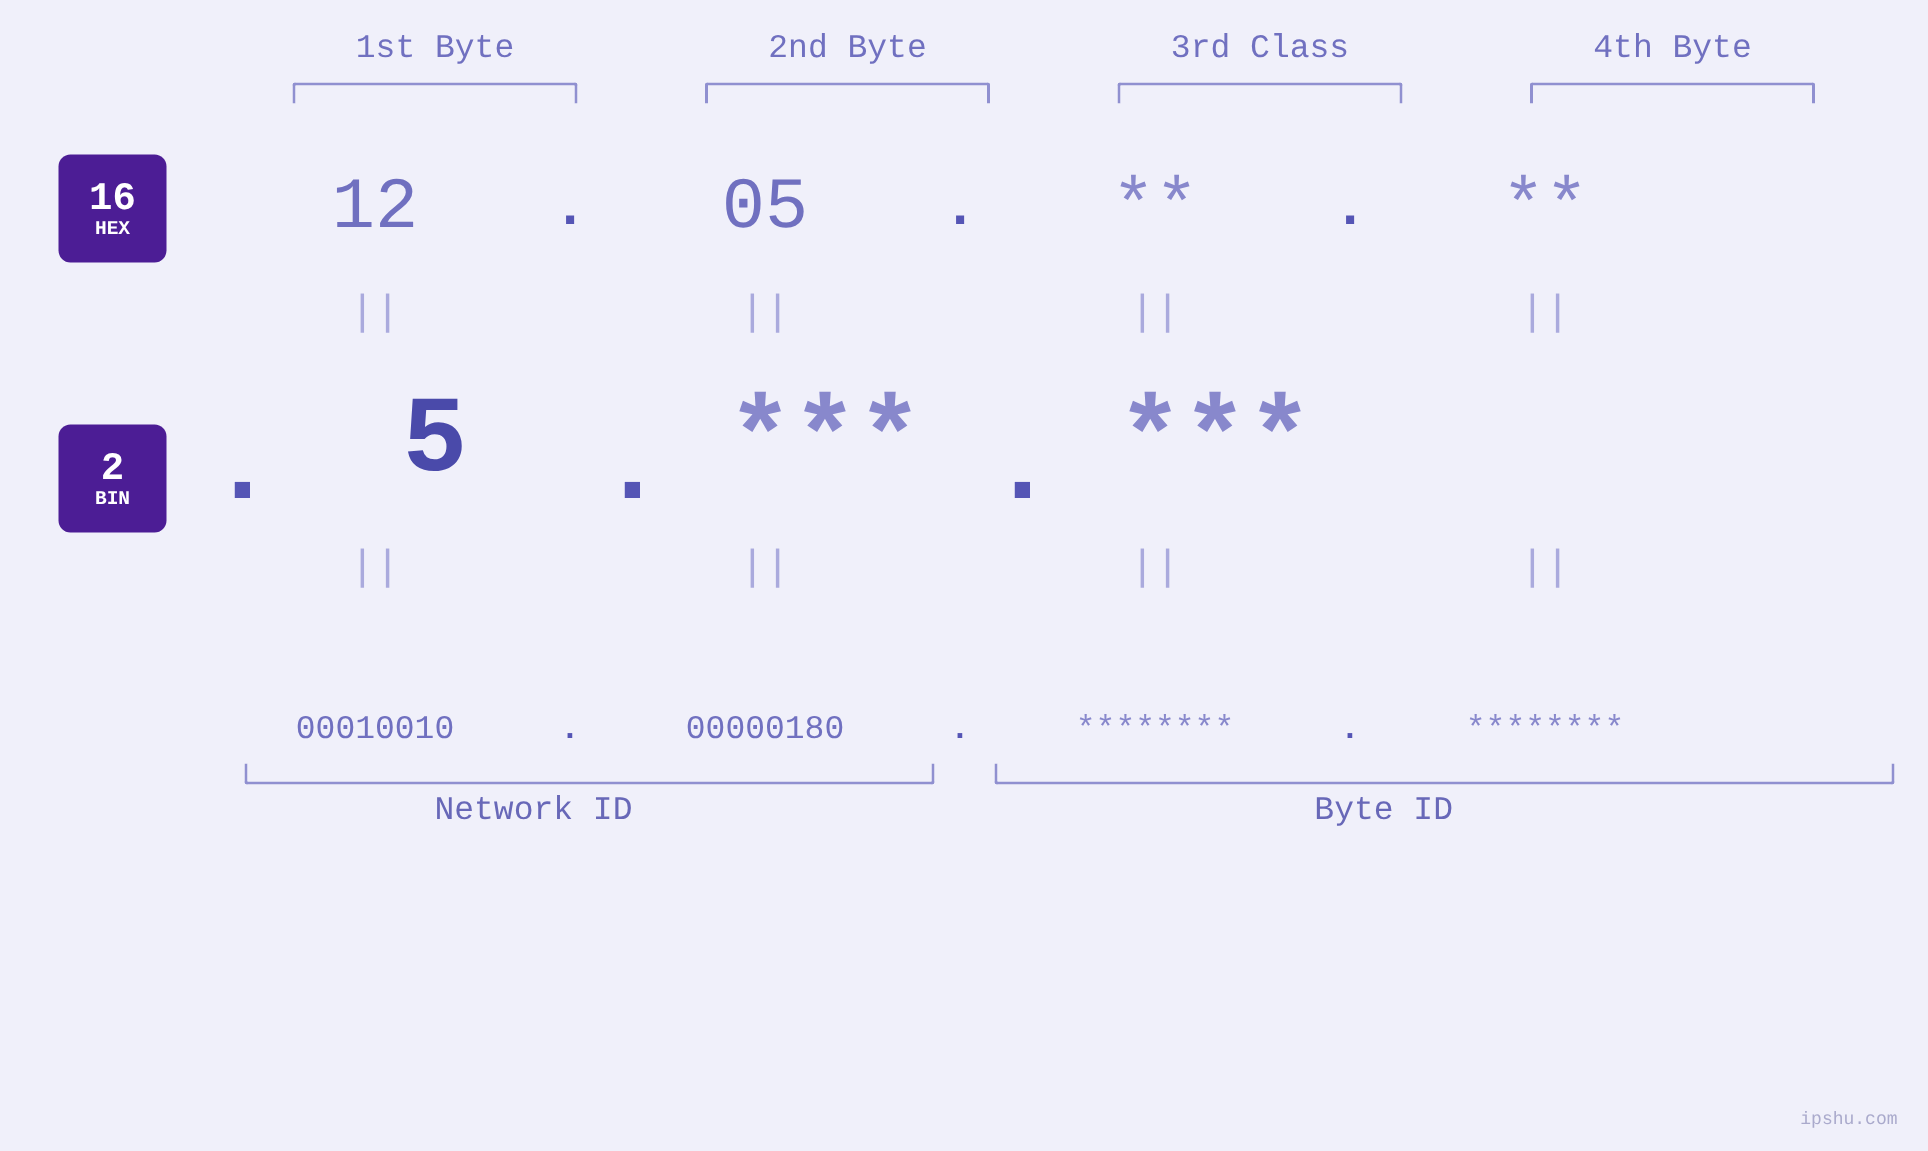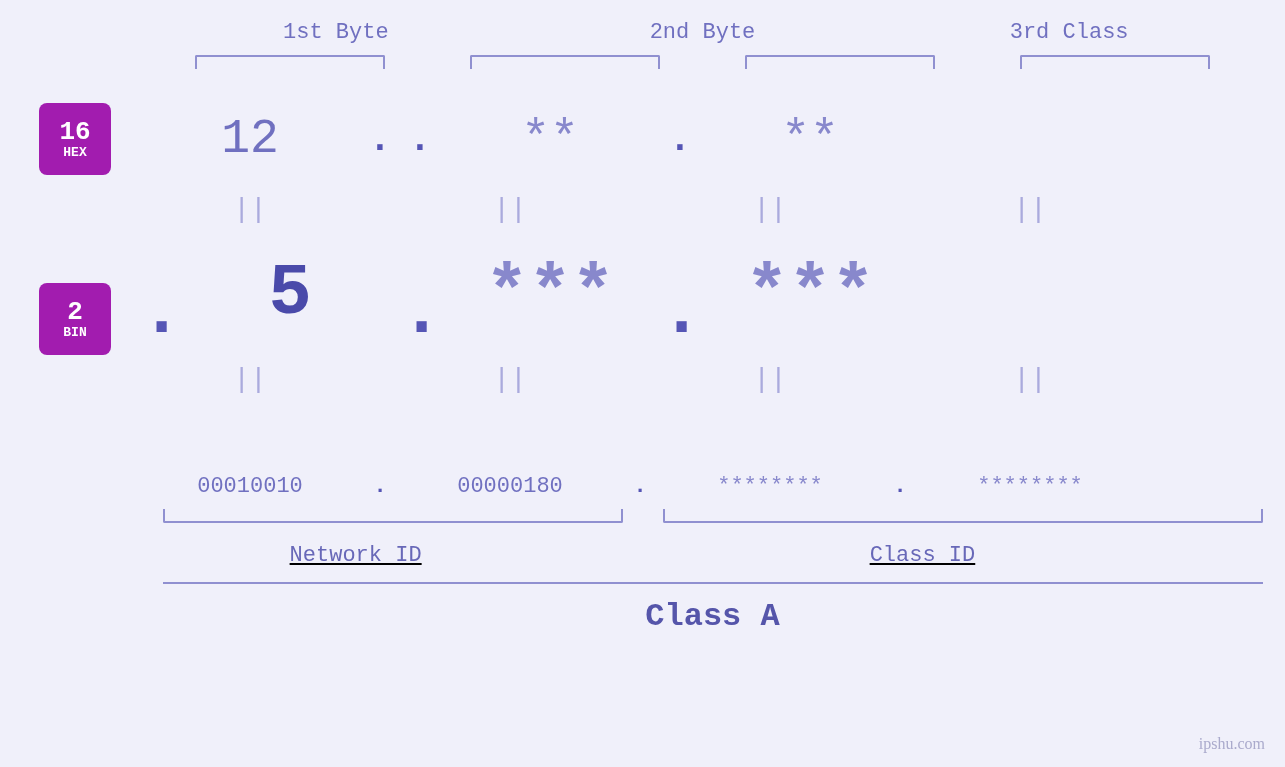--- a/index.html
+++ b/index.html
@@ -71,21 +71,21 @@
       display: flex;
       flex-direction: column;
       align-items: center;
       gap: 0;
       padding-left: 10px;
     }
 
     .badge {
       width: 72px;
       height: 72px;
-      background: #a21caf;
+      background: #4c1d95;
       border-radius: 8px;
       display: flex;
       flex-direction: column;
       align-items: center;
       justify-content: center;
       color: white;
       margin-bottom: 0;
     }
 
     .badge-num {
@@ -206,22 +206,21 @@
     }
 
     .network-bracket-row {
       display: flex;
       gap: 0;
       margin-bottom: 0;
     }
 
     .id-labels-row {
       display: flex;
-      margin-top: 20px;
-      text-decoration: underline;
+      margin-top: 5px;
     }
 
     .net-id-label {
       width: 460px;
       text-align: center;
       color: #6868b8;
       font-size: 22px;
       font-family: 'Courier New', Courier, monospace;
     }
 
@@ -254,38 +253,39 @@
       font-family: 'Courier New', Courier, monospace;
       font-weight: bold;
       margin-top: 14px;
     }
 
     .watermark {
       position: absolute;
       bottom: 14px;
       right: 20px;
       color: #aaaacc;
-      font-size: 16px;
-      font-family: Liberation Serif, serif;
+      font-size: 12px;
+      font-family: Liberation Mono, monospace;
     }
 
     
     .asterisk {
       color: #8888cc;
     }
   </style>
 </head>
 <body>
 
 <div class="container">
 
   <div class="byte-headers">
     <div class="byte-header">1st Byte</div>
     <div class="byte-header">2nd Byte</div>
     <div class="byte-header">3rd Class</div>
+    <div class="byte-header">4th Byte</div>
   </div>
 
   <div class="bracket-row">
     <div class="bracket"></div>
     <div class="bracket"></div>
     <div class="bracket"></div>
     <div class="bracket"></div>
   </div>
 
   <div class="main-area">
@@ -310,20 +310,21 @@
           <span class="badge-label">BIN</span>
         </div>
       </div>
     </div>
 
     <div class="content-grid">
 
       <div class="data-row hex-row">
         <div class="cell hex-val">12</div>
         <div class="cell-separator dot-small">.</div>
+        <div class="cell hex-val">05</div>
         <div class="cell-separator dot-small">.</div>
         <div class="cell hex-val asterisk">**</div>
         <div class="cell-separator dot-small">.</div>
         <div class="cell hex-val asterisk">**</div>
       </div>
 
       <div class="eq-row">
         <div class="eq-sign">||</div>
         <div class="eq-sep"></div>
         <div class="eq-sign">||</div>
@@ -369,24 +370,20 @@
     <div class="network-bracket-row">
 
       <div style="width:460px; height:14px; border:2px solid #9090d0; border-top:none; border-radius:0 0 2px 2px;"></div>
       <div style="width:40px;"></div>
 
       <div style="width:600px; height:14px; border:2px solid #9090d0; border-top:none; border-radius:0 0 2px 2px;"></div>
     </div>
     <div class="id-labels-row">
       <div class="net-id-label">Network ID</div>
       <div style="width:40px;"></div>
-      <div class="host-id-label">Class ID</div>
+      <div class="host-id-label">Byte ID</div>
     </div>
   </div>
 
-  <div class="bottom-class-section">
-    <div class="big-bracket"></div>
-    <div class="class-a-row">Class A</div>
-  </div>
 
   <div class="watermark">ipshu.com</div>
 
 </div>
 
 </body></html>

